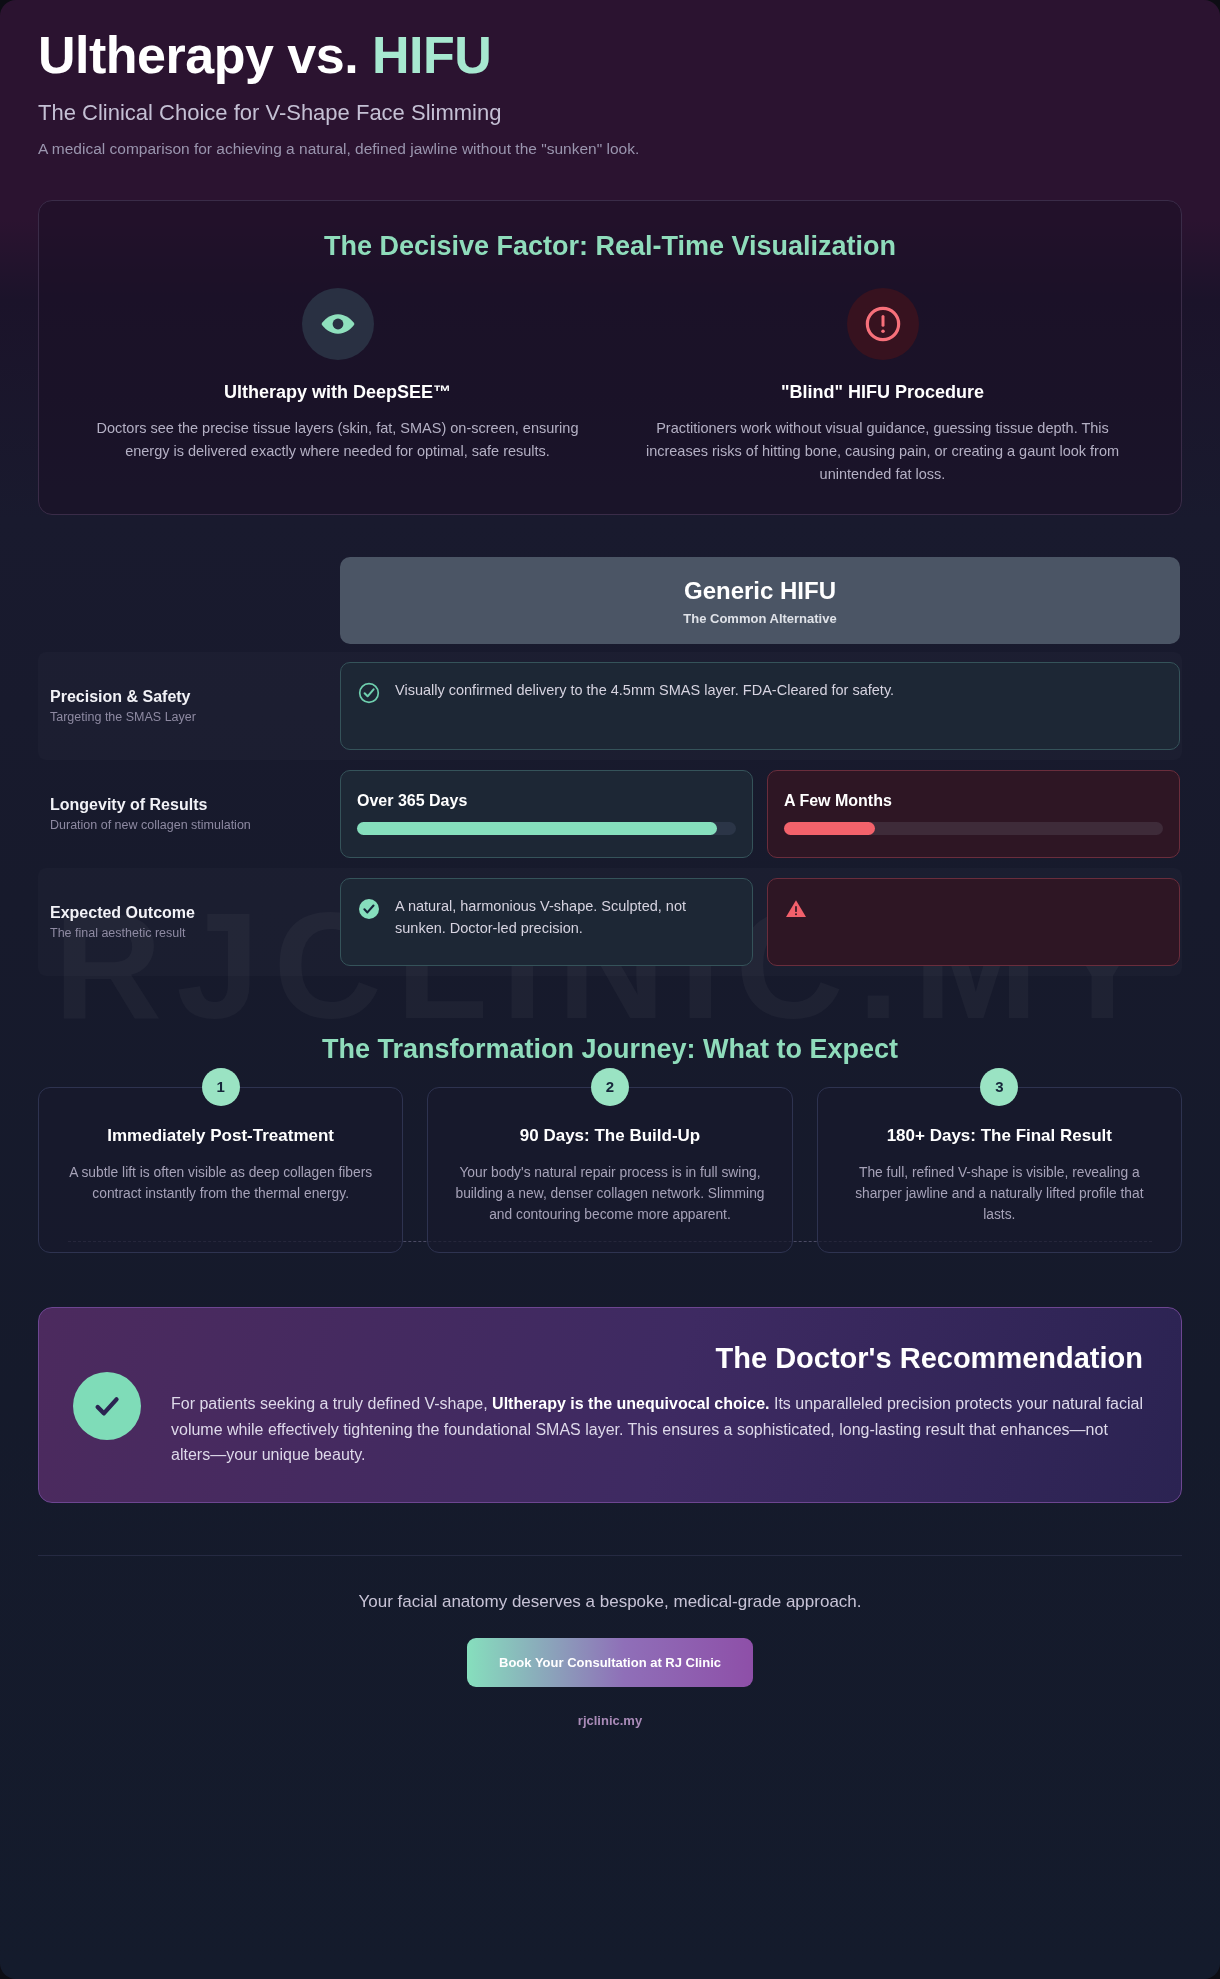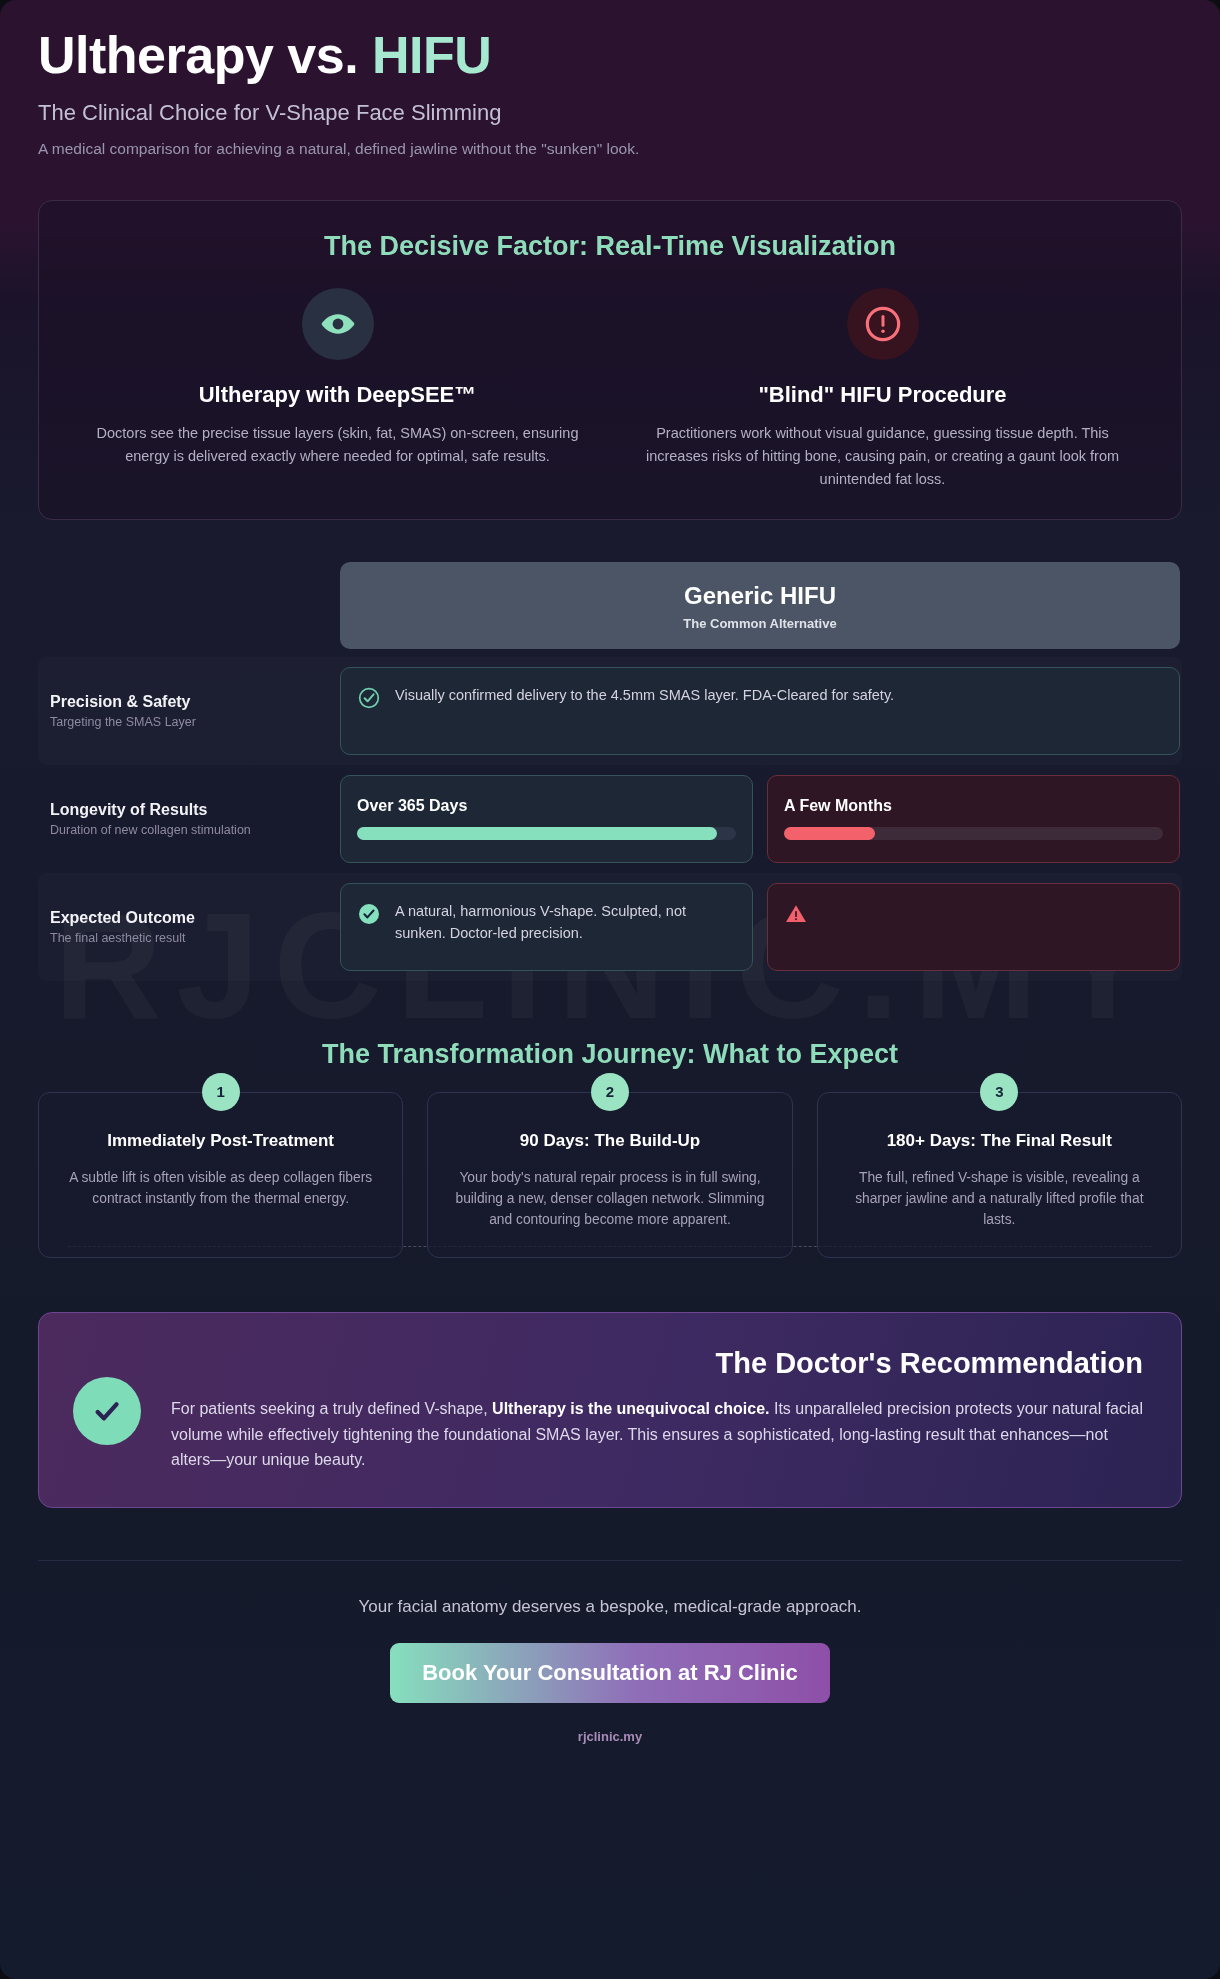--- a/index.html
+++ b/index.html
@@ -87,21 +87,21 @@
   .dcol { flex: 1; text-align: center; padding: 0 16px; }
   .circ {
     width: 72px; height: 72px;
     border-radius: 50%;
     margin: 0 auto 22px auto;
     display: flex; align-items: center; justify-content: center;
   }
   .circ.good { background: #293042; }
   .circ.bad  { background: #37121f; }
   .dcol h3 {
-    font-size: 22px;
+    font-size: 18px;
     color: #ffffff;
     font-weight: 700;
     margin-bottom: 14px;
   }
   .dcol p {
     font-size: 14.5px;
     line-height: 1.58;
     color: #b4b0c4;
   }
 
@@ -227,21 +227,21 @@
   
   .footer { margin-top: 52px; padding-top: 36px; border-top: 1px solid #262a42; text-align: center; padding-bottom: 36px; }
   .footer .tag { font-size: 17px; color: #c7c3d6; }
   .cta {
     display: inline-block;
     margin-top: 26px;
     padding: 17px 32px;
     border-radius: 9px;
     background: linear-gradient(90deg, #86dfbd 0%, #8f6fb8 55%, #8e4fa8 100%);
     color: #ffffff;
-    font-size: 22px;
+    font-size: 13px;
     font-weight: 700;
     border: none;
     cursor: pointer;
     font-family: "Liberation Sans", sans-serif;
   }
   .site { margin-top: 26px; font-size: 13px; font-weight: 700; color: #a98bb8; }
 </style>
 </head>
 <body>
 

